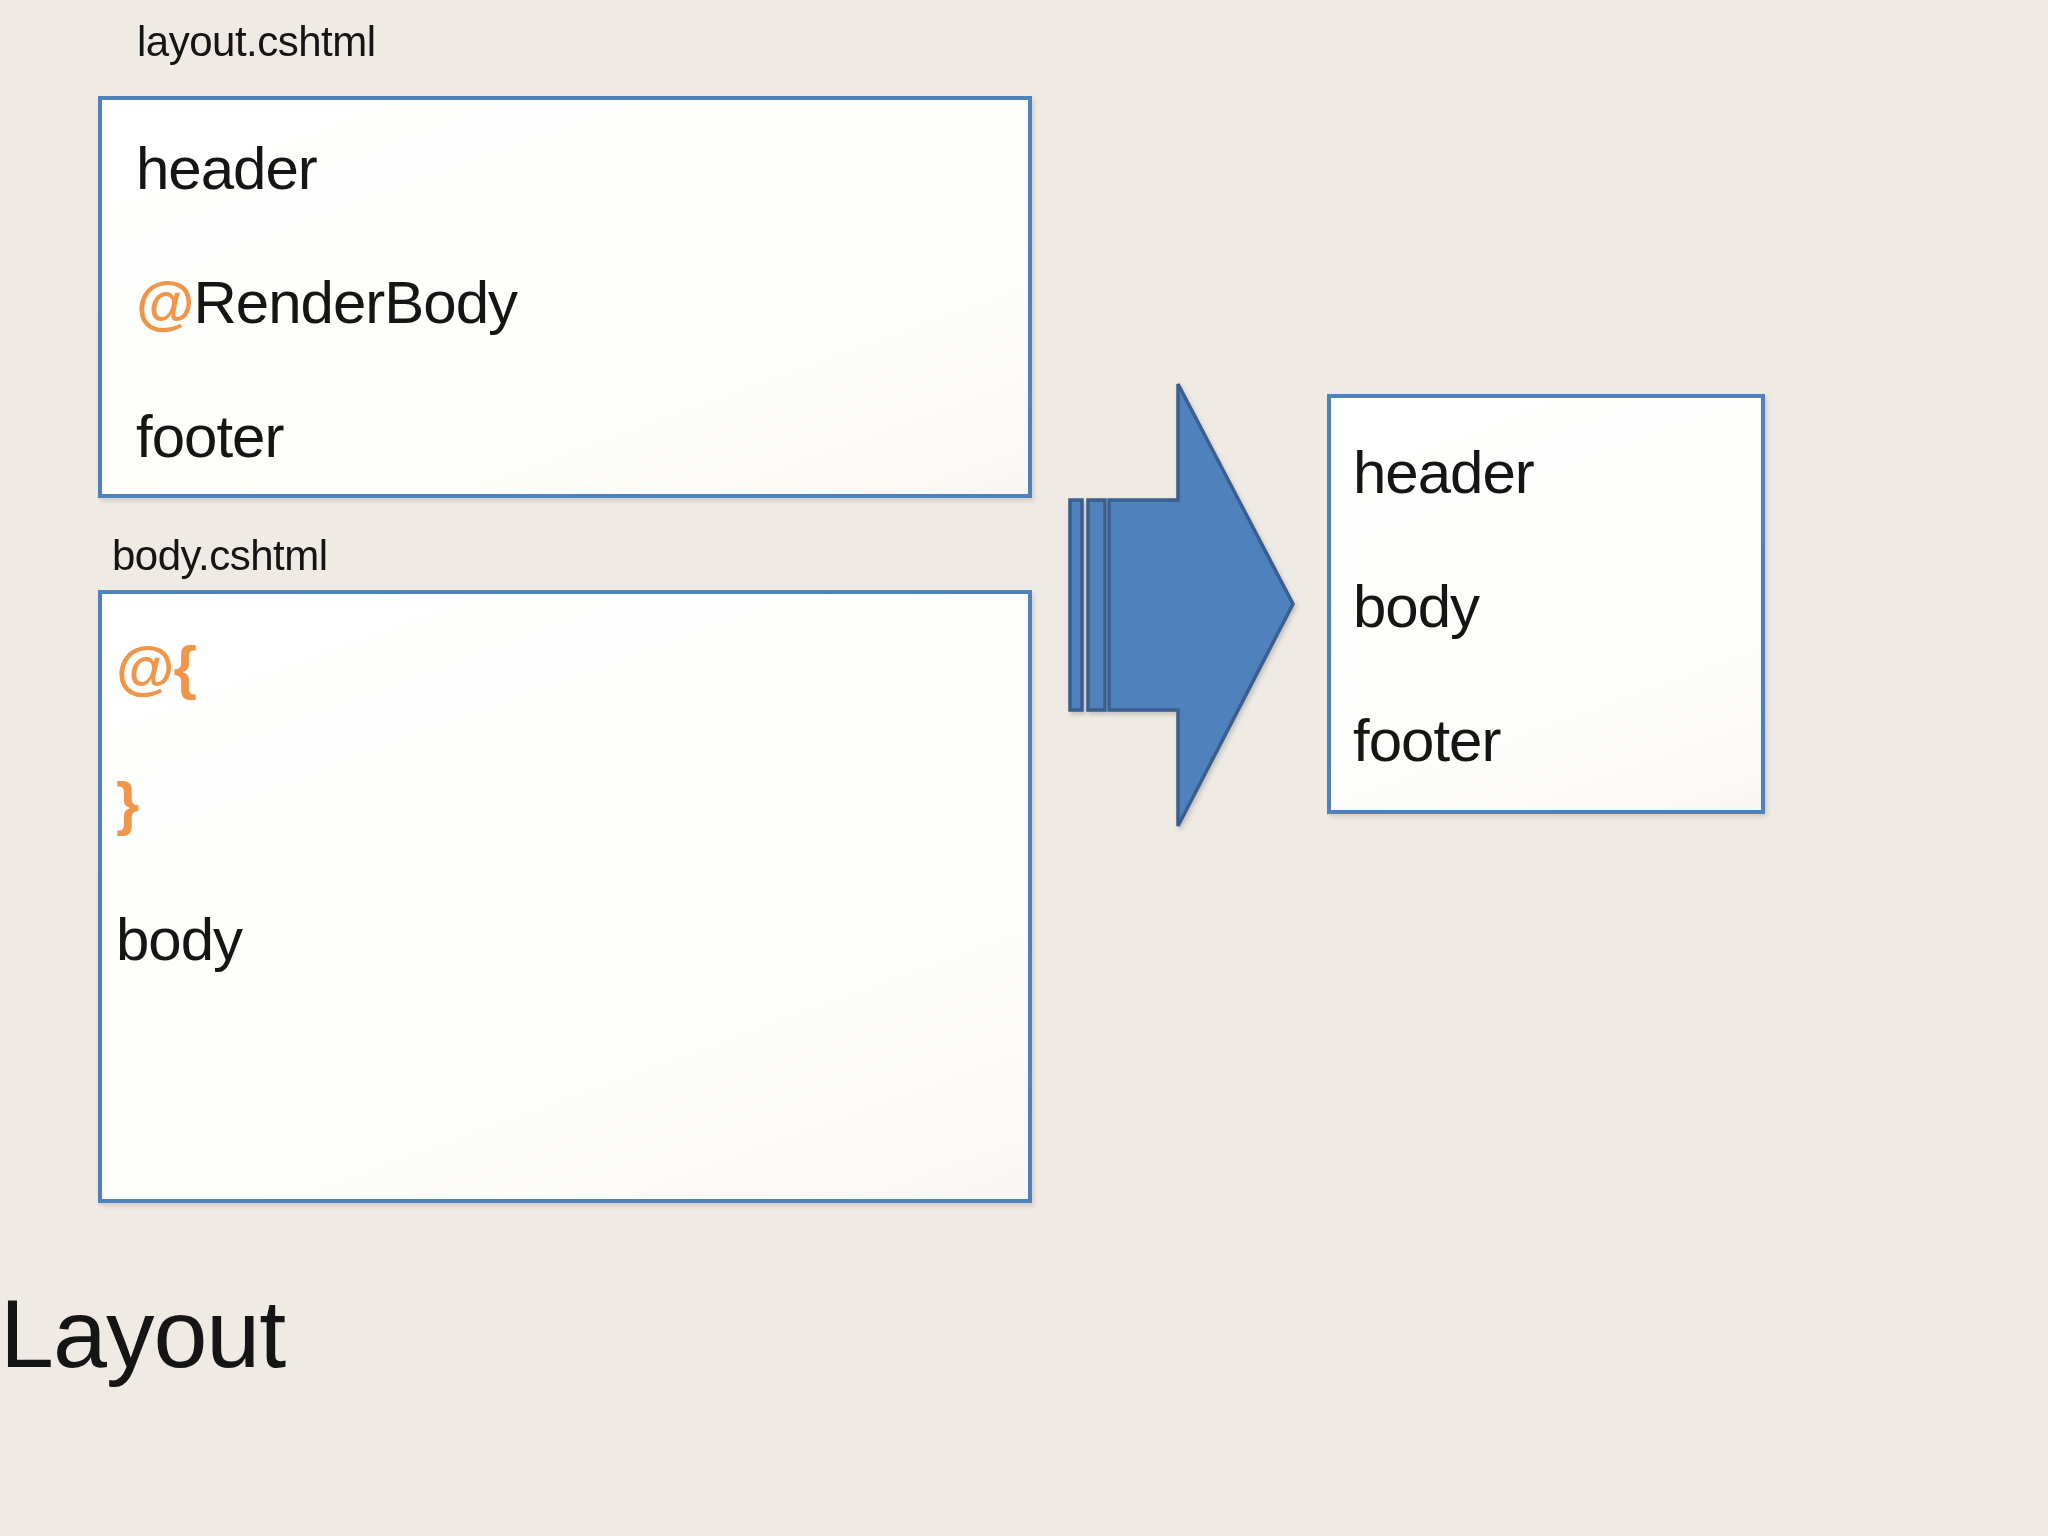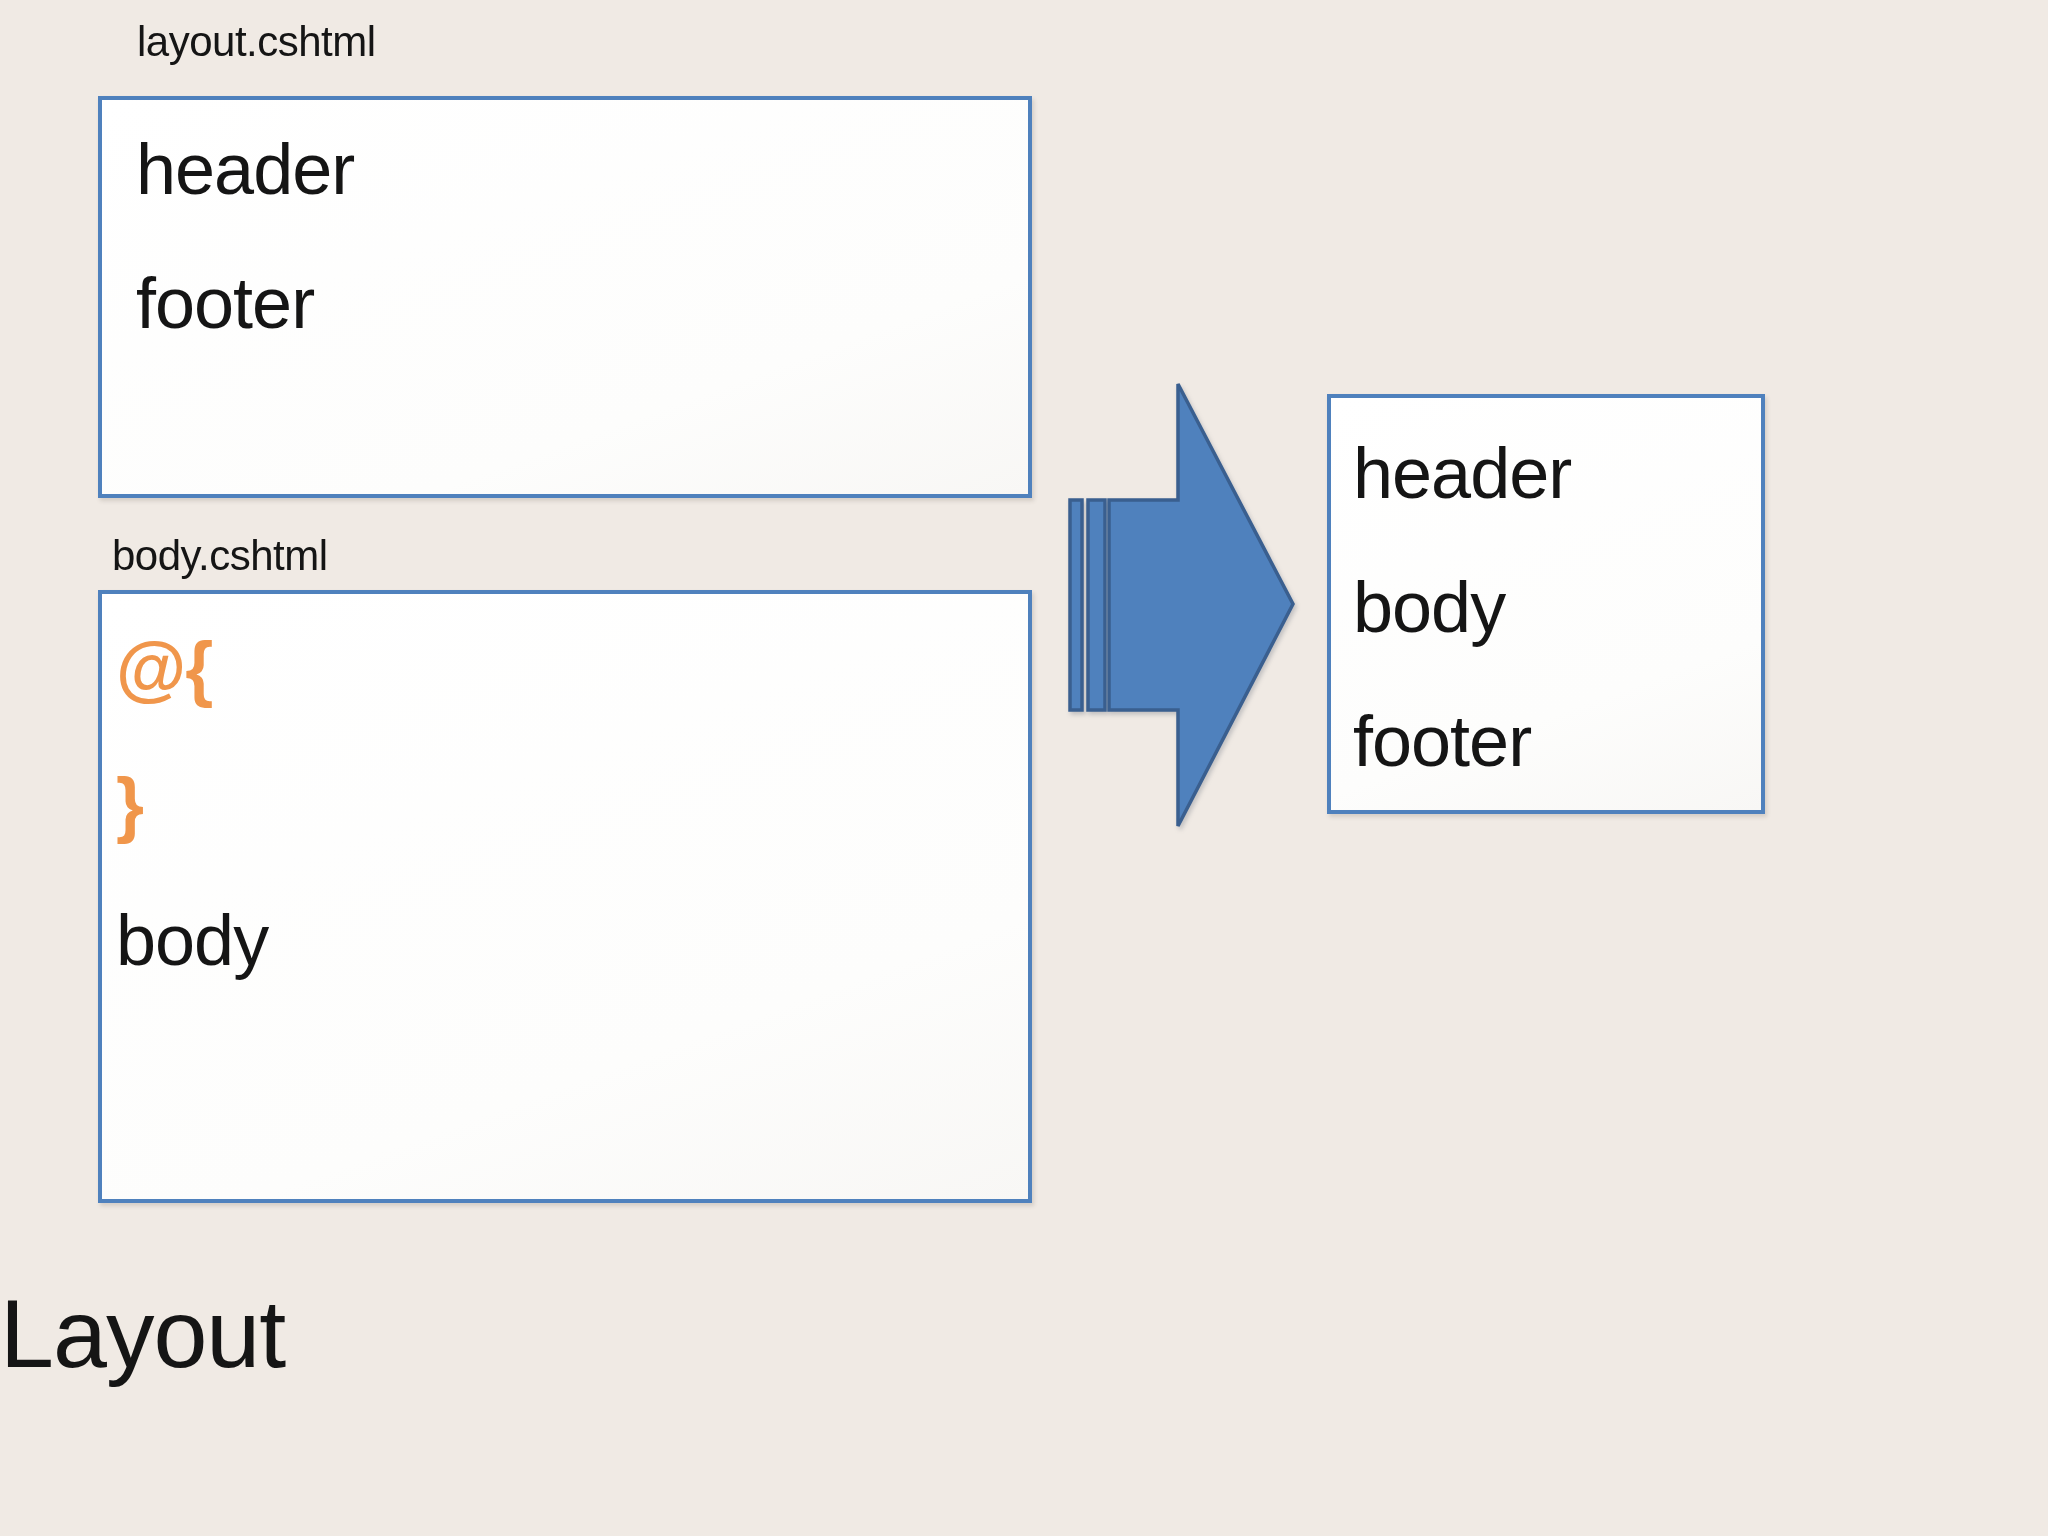--- a/index.html
+++ b/index.html
@@ -25,21 +25,21 @@
     white-space: nowrap;
   }
   .label-layout { left: 137px; top: 18px; }
   .label-body  { left: 112px; top: 532px; text-align: center; }
   .code-box {
     position: absolute;
     background: linear-gradient(160deg, #ffffff 0%, #fdfdfc 70%, #f8f7f5 100%);
     border: 4px solid #4f81bd;
     box-shadow: 2px 3px 4px rgba(90, 80, 70, 0.18);
     color: #151515;
-    font-size: 72px;
+    font-size: 60px;
     letter-spacing: -1px;
     white-space: nowrap;
   }
   .box-layout {
     left: 98px; top: 96px;
     width: 934px; height: 402px;
     padding: 2px 0 0 34px;
   }
   .box-layout .code-line { line-height: 134px; }
   .box-body {
@@ -81,20 +81,23 @@
 
 <div class="slide">
 
   <div class="file-label label-layout">layout.cshtml</div>
 
   <div class="code-box box-layout">
     <div class="code-line">
       <span>header</span>
     </div>
     <div class="code-line">
+      <span class="accent">@</span><span>RenderBody</span>
+    </div>
+    <div class="code-line">
       <span>footer</span>
     </div>
   </div>
 
   <div class="file-label label-body">body.cshtml</div>
 
   <div class="code-box box-body">
     <div class="code-line">
       <span class="accent">@{</span>
     </div>

